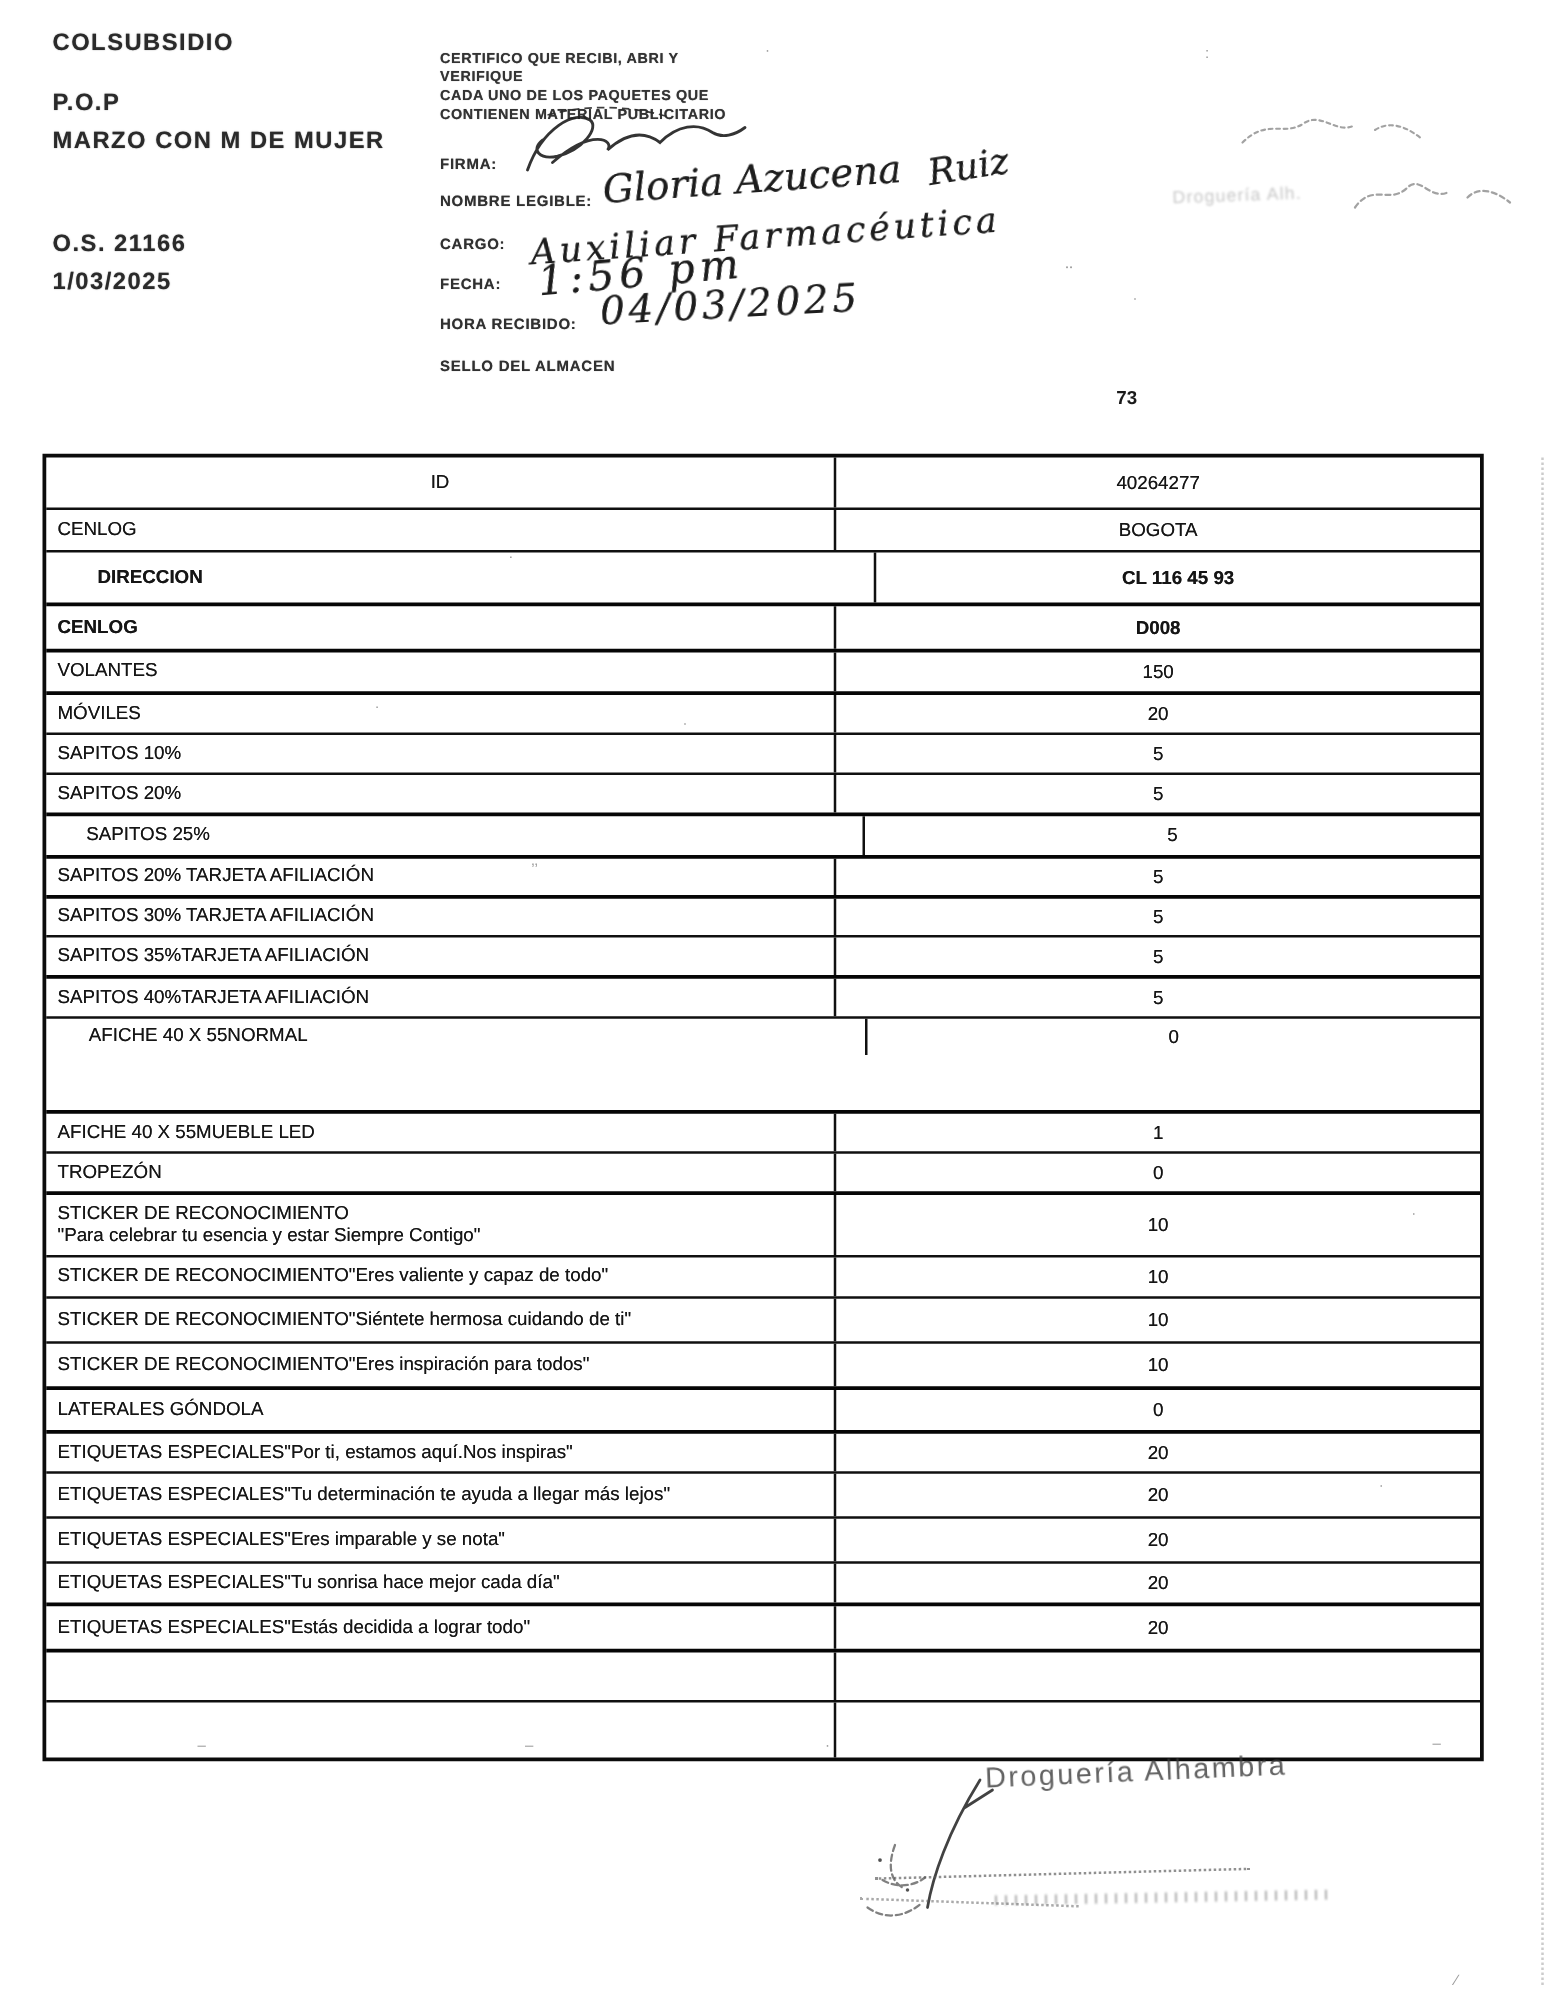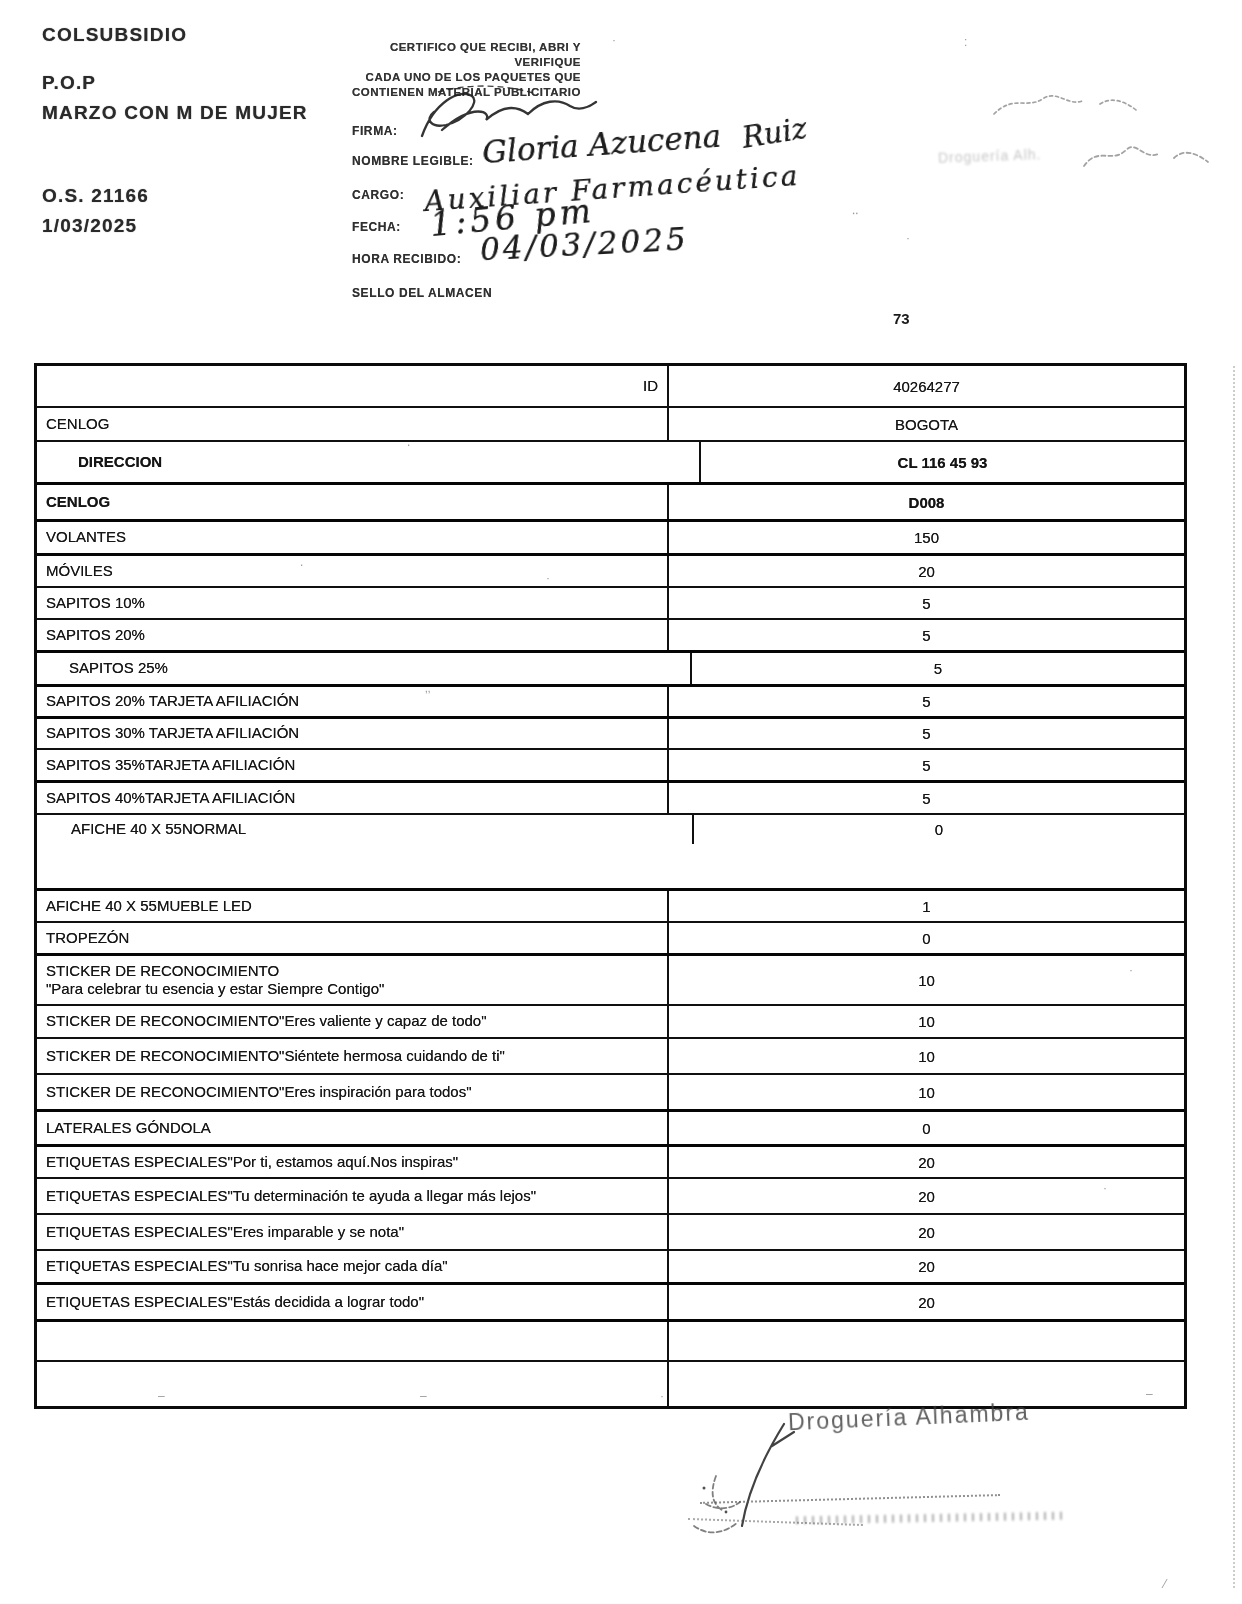--- a/index.html
+++ b/index.html
@@ -5,21 +5,21 @@
   html,body{margin:0;padding:0;}
   body{
     width:1242px;height:1604px;position:relative;background:#ffffff;
     font-family:"Liberation Sans",sans-serif;color:#141414;overflow:hidden;
   }
   .abs{position:absolute;}
   .scanblur{filter:blur(0.3px);}
   
   .hl{font-weight:700;font-size:19px;letter-spacing:1.2px;color:#2a2a2a;text-shadow:0 0 1px #777;}
   
-  .cert-line{font-size:11.5px;font-weight:700;letter-spacing:.5px;color:#333;line-height:15px;text-shadow:0 0 .6px #666;text-align:right;}
+  .cert-line{font-size:11.5px;font-weight:700;letter-spacing:.5px;color:#333;line-height:15px;text-shadow:0 0 .6px #666;}
   .form-label{font-size:12px;font-weight:700;letter-spacing:.6px;color:#303030;text-shadow:0 0 .6px #666;}
   
   .hand{
     font-family:"DejaVu Serif",serif;font-style:italic;color:#1d1d1d;
     white-space:nowrap;filter:blur(0.3px);text-shadow:0 0 .5px #333;
   }
   .faint-stamp{
     font-size:14px;color:#6a6a6a;opacity:.38;filter:blur(0.8px);letter-spacing:1px;white-space:nowrap;
   }
   
@@ -38,21 +38,21 @@
     flex-direction:column;justify-content:center;align-items:flex-start;
     font-size:15px;line-height:1.22;color:#151515;text-shadow:0 0 .5px #444;
   }
   .tvalue{
     flex:1;align-items:center;justify-content:center;
     font-size:15px;color:#151515;text-shadow:0 0 .5px #444;
   }
   .trow.boldrow .tlabel,.trow.boldrow .tvalue{font-weight:700;}
   .trow.bigrow .tlabel{font-size:16px;}
   .trow.bigrow .tvalue{font-size:17px;letter-spacing:.3px;}
-  .trow.centerlabel .tlabel{align-items:flex-end;}
+  .trow.centerlabel .tlabel{align-items:center;}
   
   .stamp-name{
     font-size:23px;color:#3b3b3b;letter-spacing:2px;opacity:.8;
     filter:blur(0.5px);transform:rotate(-2.5deg);white-space:nowrap;
     font-family:"Liberation Sans",sans-serif;
   }
   .dotline{border-top:2px dotted #555;opacity:.65;}
   .garble{
     height:8px;opacity:.45;filter:blur(0.8px);
     background:repeating-linear-gradient(90deg,#4a4a4a 0 2px,transparent 2px 8px);

